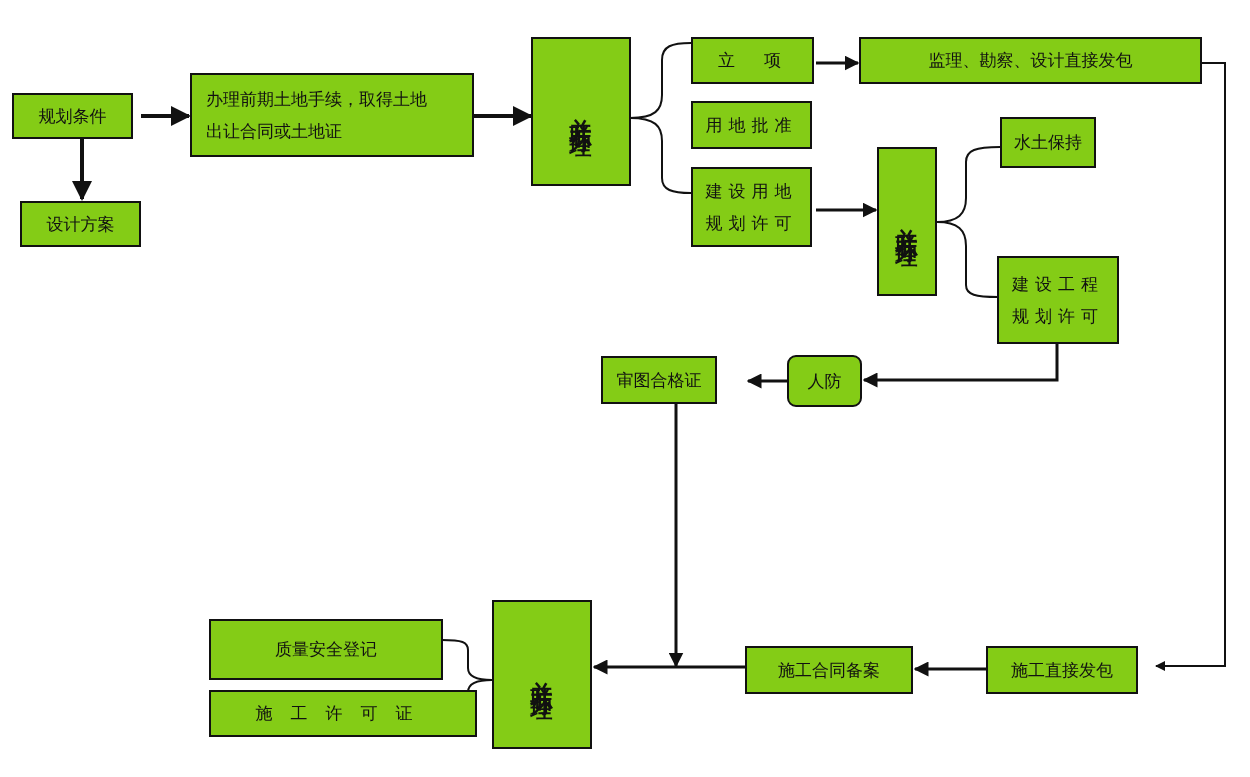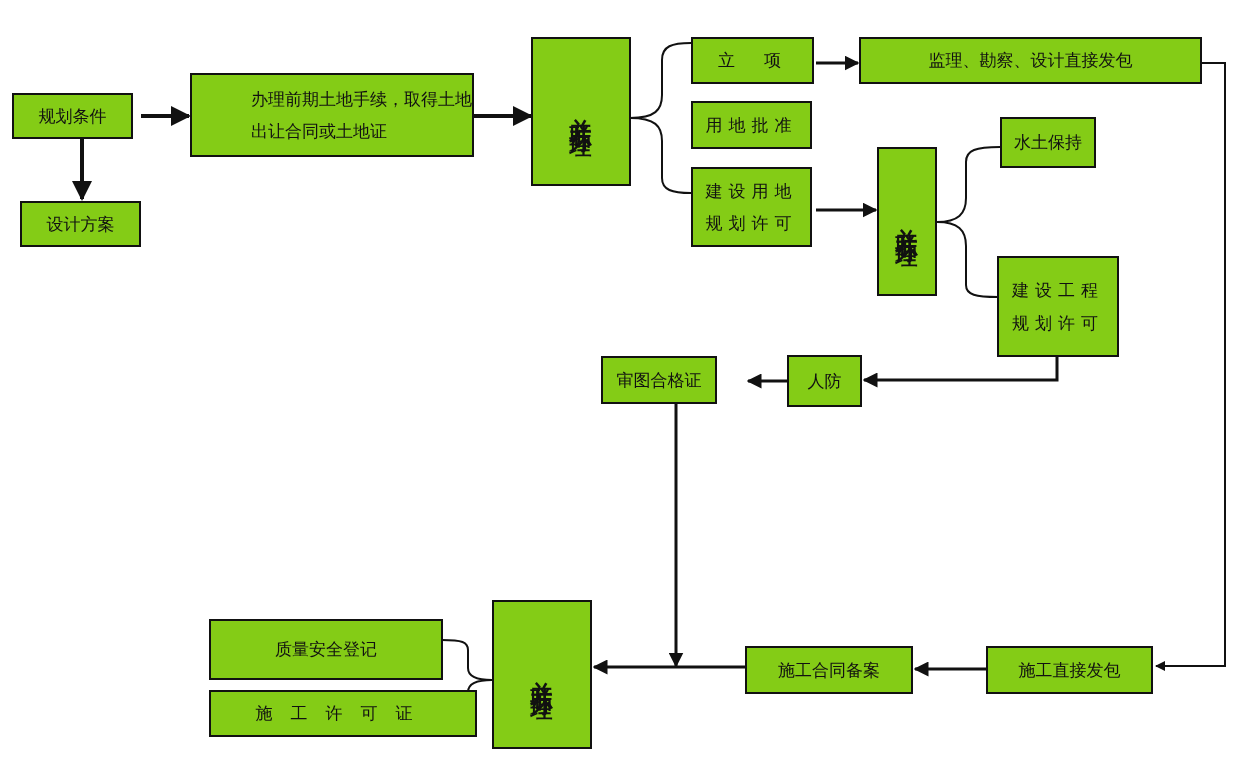--- a/index.html
+++ b/index.html
@@ -2,21 +2,21 @@
 <html><head>
   <meta charset="utf-8">
   <style>
     html, body { margin: 0; padding: 0; background: #ffffff; }
     body { width: 1250px; height: 777px; position: relative; overflow: hidden;
            font-family: "DejaVu Sans", sans-serif; color: #111; }
     #wires { position: absolute; left: 0; top: 0; width: 1250px; height: 777px; }
     .box { position: absolute; box-sizing: border-box; border: 2px solid #111;
            background: #84cc16; display: flex; align-items: center; justify-content: center;
            font-size: 17px; line-height: 1.9; text-align: center; }
-    .box.left { justify-content: flex-end; padding-left: 14px; text-align: left; }
+    .box.left { justify-content: flex-start; padding-left: 14px; text-align: left; }
     .box .spaced { letter-spacing: 6px; }
     .box .wide { letter-spacing: 18px; }
     .par { font-weight: bold; font-size: 22px; line-height: 1.6;
            writing-mode: vertical-rl; text-orientation: upright; letter-spacing: 6px; }
     .ml { white-space: pre-line; }
   </style>
 </head>
 <body>
 
 <svg id="wires" xmlns="http://www.w3.org/2000/svg">
@@ -82,31 +82,31 @@
 </div>
 <div class="box" style="left:859px;top:37px;width:343px;height:47px;">
   <span>监理、勘察、设计直接发包</span>
 </div>
 <div class="box" style="left:877px;top:147px;width:60px;height:149px;">
   <span class="par">并联办理</span>
 </div>
 <div class="box" style="left:1000px;top:117px;width:96px;height:51px;">
   <span>水土保持</span>
 </div>
-<div class="box" style="left:997px;top:256px;width:122px;height:101px;">
+<div class="box" style="left:997px;top:256px;width:122px;height:88px;">
   <span class="ml spaced">建设工程
 规划许可</span>
 </div>
-<div class="box" style="left:787px;top:355px;width:75px;height:52px;">
+<div class="box" style="left:787px;top:355px;width:75px;height:52px;border-radius:9px;">
   <span>人防</span>
 </div>
 <div class="box" style="left:601px;top:356px;width:116px;height:48px;">
   <span>审图合格证</span>
 </div>
-<div class="box" style="left:986px;top:646px;width:167px;height:48px;">
+<div class="box" style="left:986px;top:646px;width:152px;height:48px;">
   <span>施工直接发包</span>
 </div>
 <div class="box" style="left:745px;top:646px;width:168px;height:48px;">
   <span>施工合同备案</span>
 </div>
 <div class="box" style="left:492px;top:600px;width:100px;height:149px;">
   <span class="par">并联办理</span>
 </div>
 <div class="box" style="left:209px;top:619px;width:234px;height:61px;">
   <span>质量安全登记</span>

